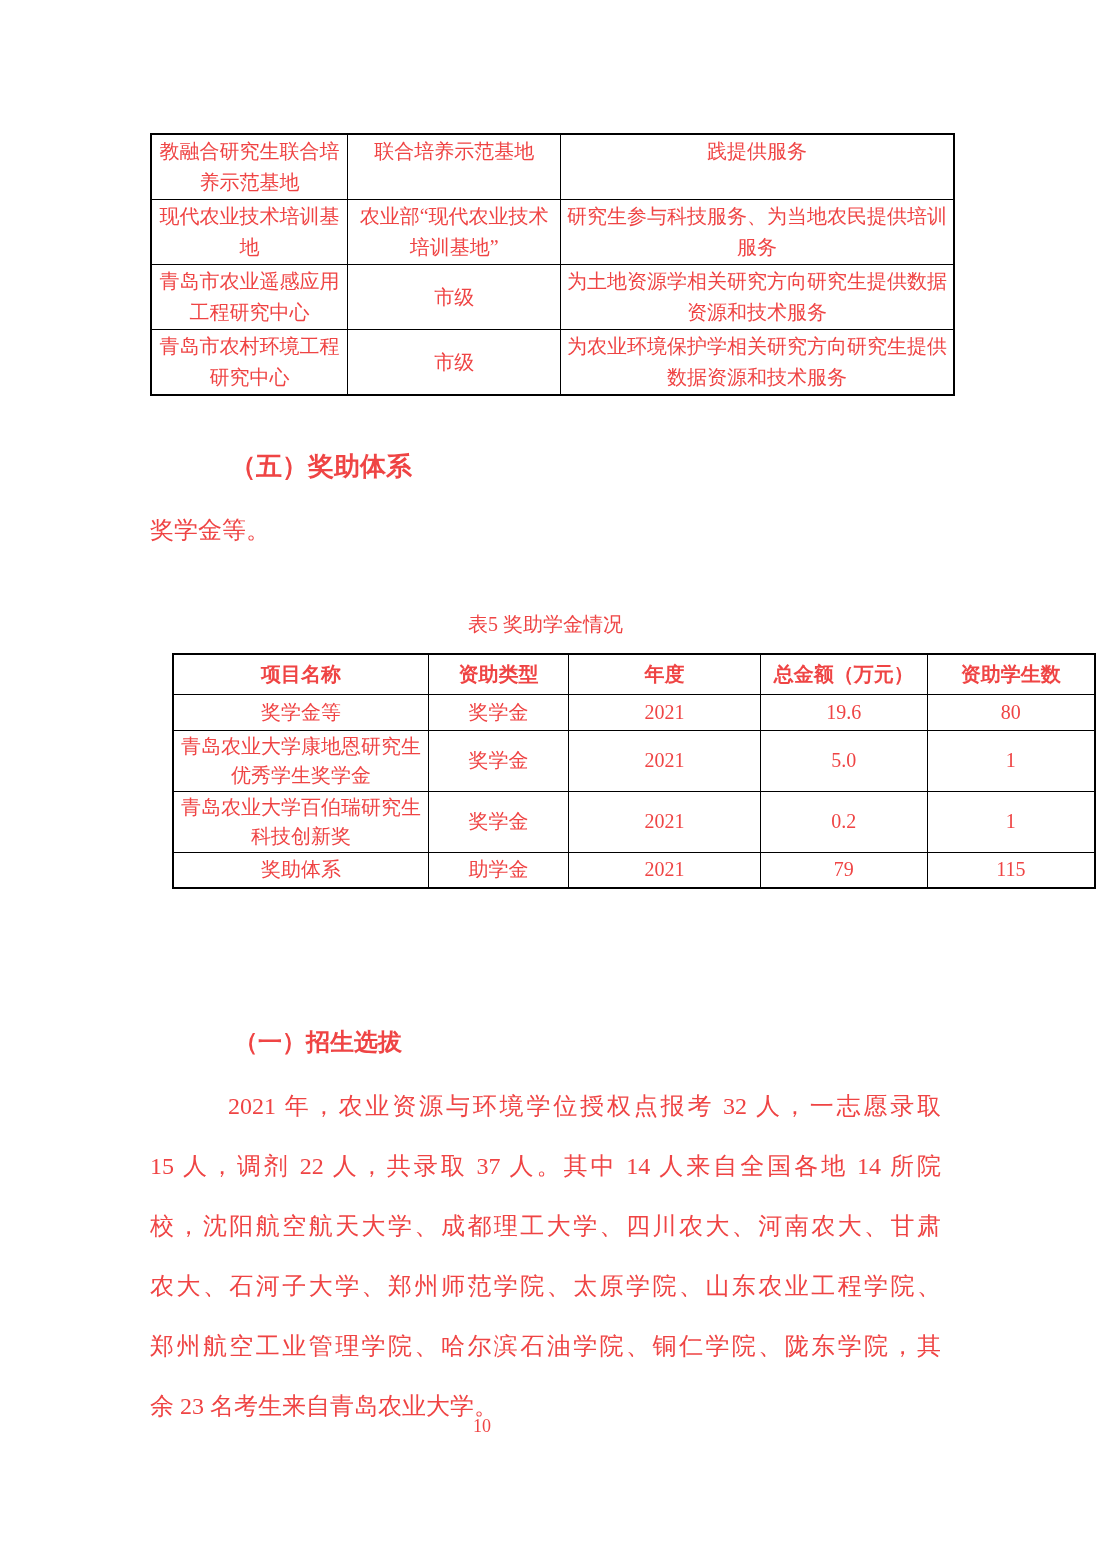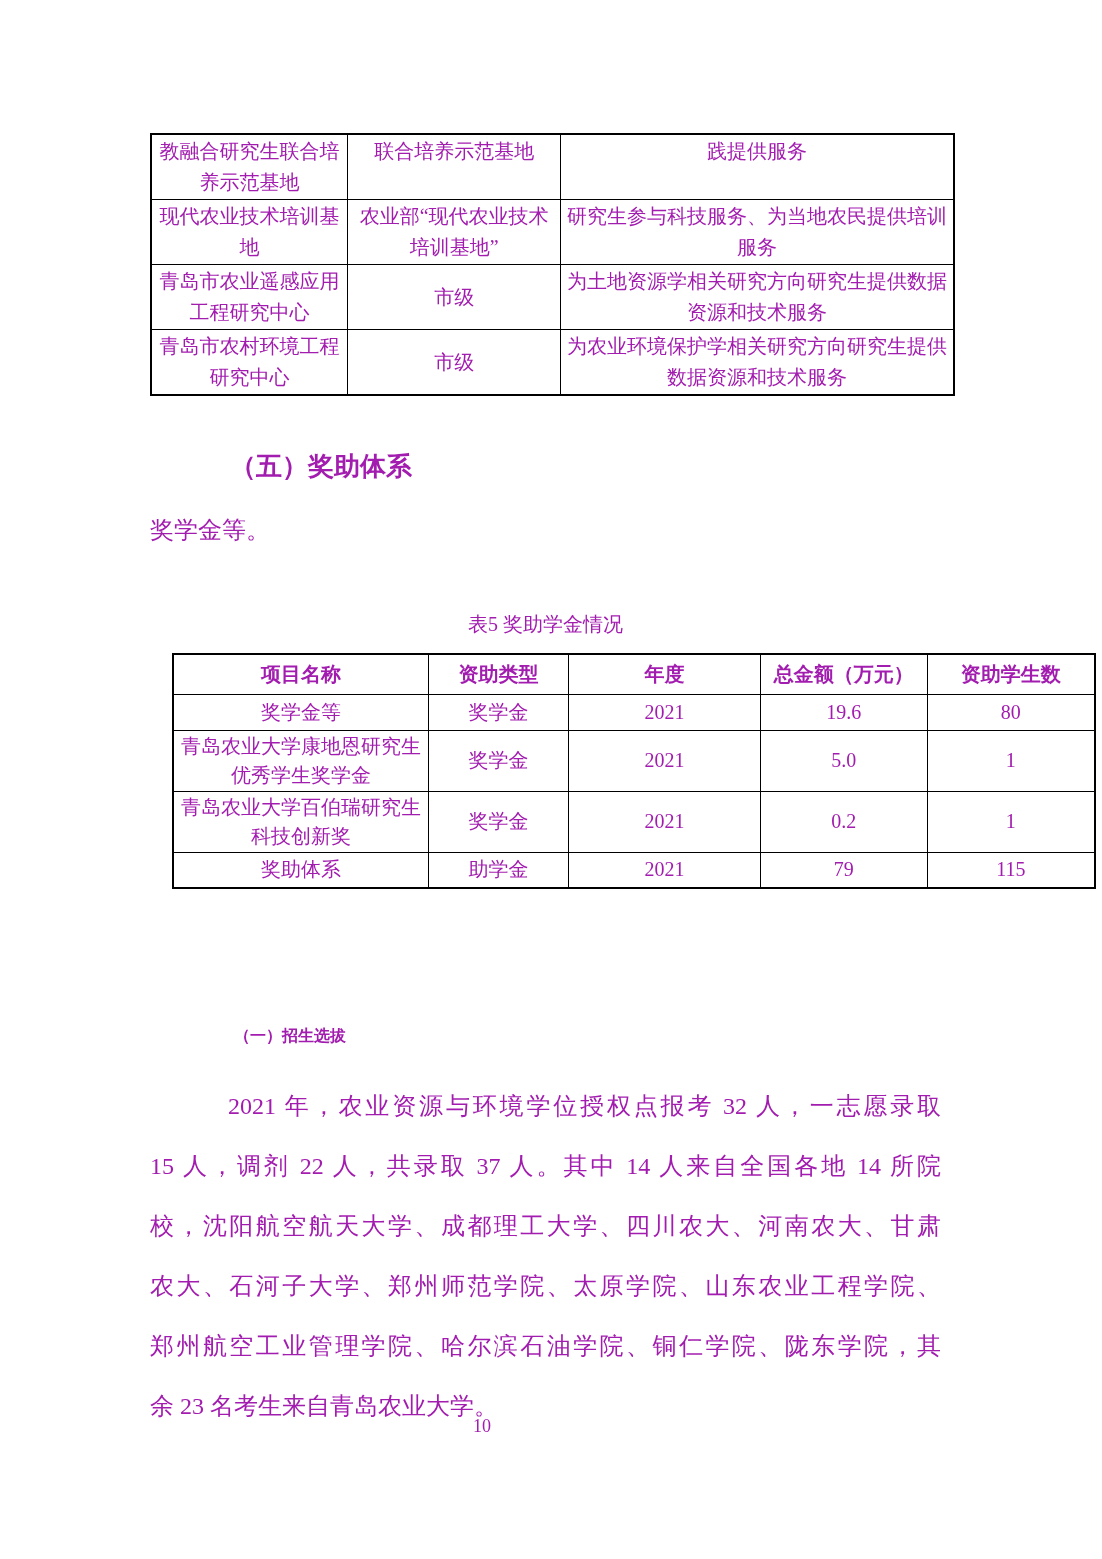--- a/index.html
+++ b/index.html
@@ -1,21 +1,21 @@
 <!DOCTYPE html>
 <html><head>
 <meta charset="utf-8">
 <style>
   html, body { margin: 0; padding: 0; background: #ffffff; }
   .page {
     position: relative;
     width: 1102px;
     height: 1559px;
     background: #ffffff;
-    color: #a21caf;
+    color: #ef4444;
     font-family: "Liberation Serif", "DejaVu Serif", serif;
     overflow: hidden;
   }
 
   
   table.doc-table {
     position: absolute;
     border-collapse: collapse;
     table-layout: fixed;
     border: 2px solid #000;
@@ -45,21 +45,21 @@
 
   
   .h-sub {
     position: absolute;
     font-family: "Liberation Sans", "DejaVu Sans", sans-serif;
     font-weight: bold;
     white-space: nowrap;
   }
   #h-five { left: 230px; top: 449px; font-size: 26px; }
   #h-three { left: 226px; top: 939px; font-size: 30px; }
-  #h-one { left: 234px; top: 1026px; font-size: 16px; }
+  #h-one { left: 234px; top: 1026px; font-size: 24px; }
 
   
   .para { position: absolute; left: 150px; width: 791px; font-size: 24px; }
   .para .pline {
     height: 60px;
     line-height: 60px;
     text-align: justify;
     text-align-last: justify;
     overflow: hidden;
     white-space: nowrap;

